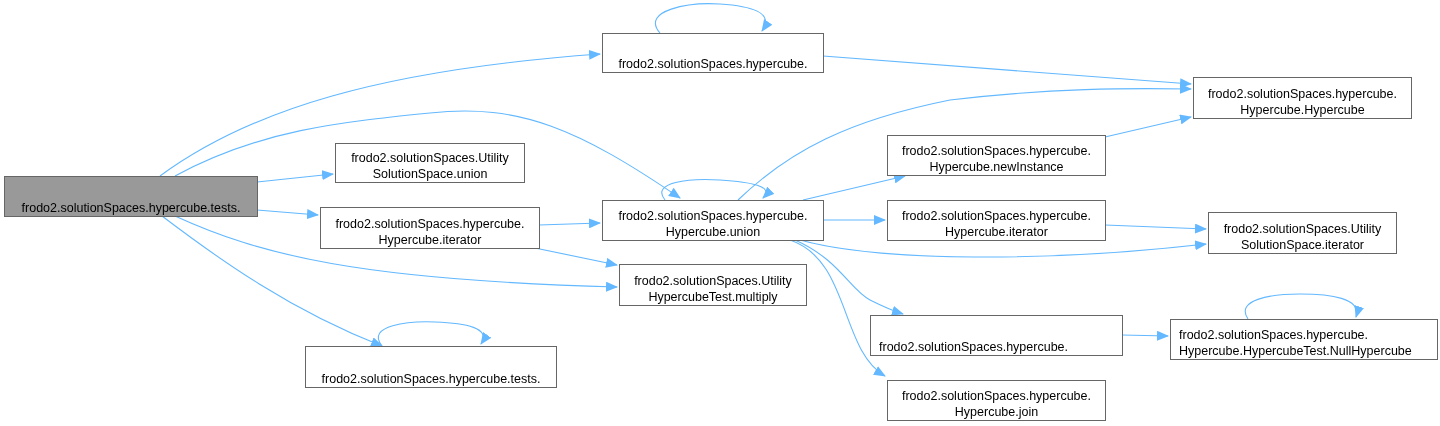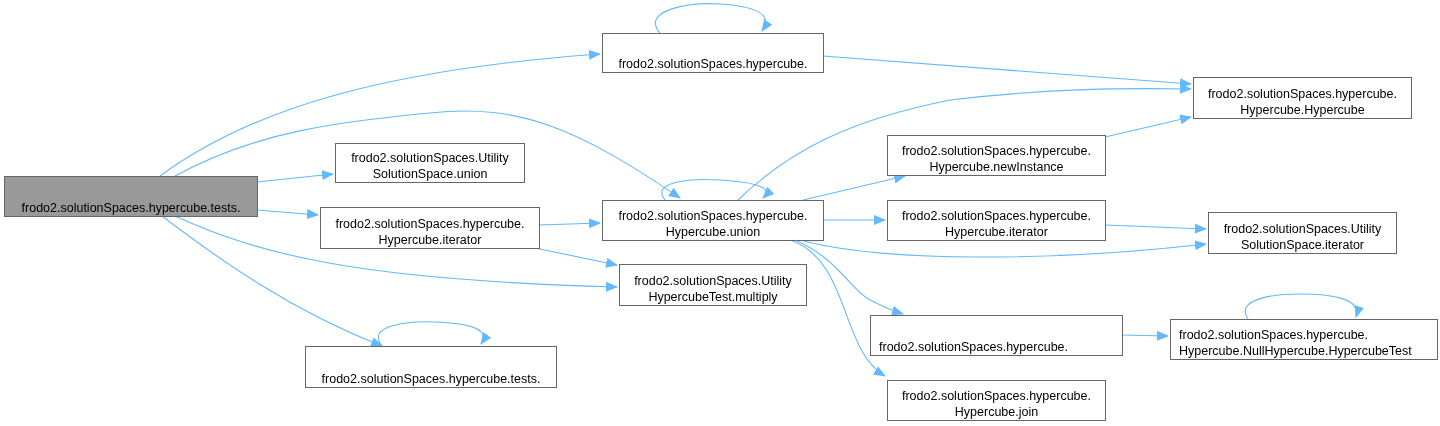--- a/index.html
+++ b/index.html
@@ -97,21 +97,21 @@
   <span>frodo2.solutionSpaces.Utility</span>
   <span>SolutionSpace.iterator</span>
 </div>
 
 <div class="node left" style="left:870px;top:315px;width:253px;height:41px;">
   <span>frodo2.solutionSpaces.hypercube.</span>
 </div>
 
 <div class="node left" style="left:1170px;top:319px;width:268px;height:41px;">
   <span>frodo2.solutionSpaces.hypercube.</span>
-  <span>Hypercube.NullHypercube.HypercubeTest</span>
+  <span>Hypercube.HypercubeTest.NullHypercube</span>
 </div>
 
 <div class="node" style="left:887px;top:380px;width:219px;height:41px;">
   <span>frodo2.solutionSpaces.hypercube.</span>
   <span>Hypercube.join</span>
 </div>
 
 <div class="node" style="left:305px;top:346px;width:252px;height:42px;">
   <span>frodo2.solutionSpaces.hypercube.tests.</span>
 </div>

